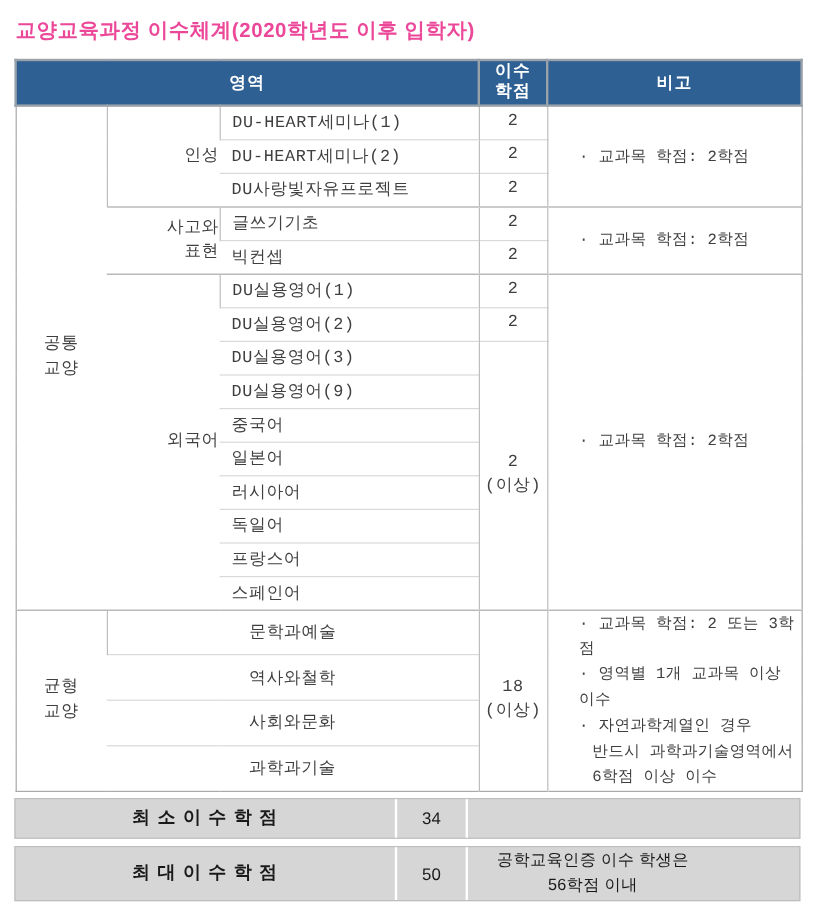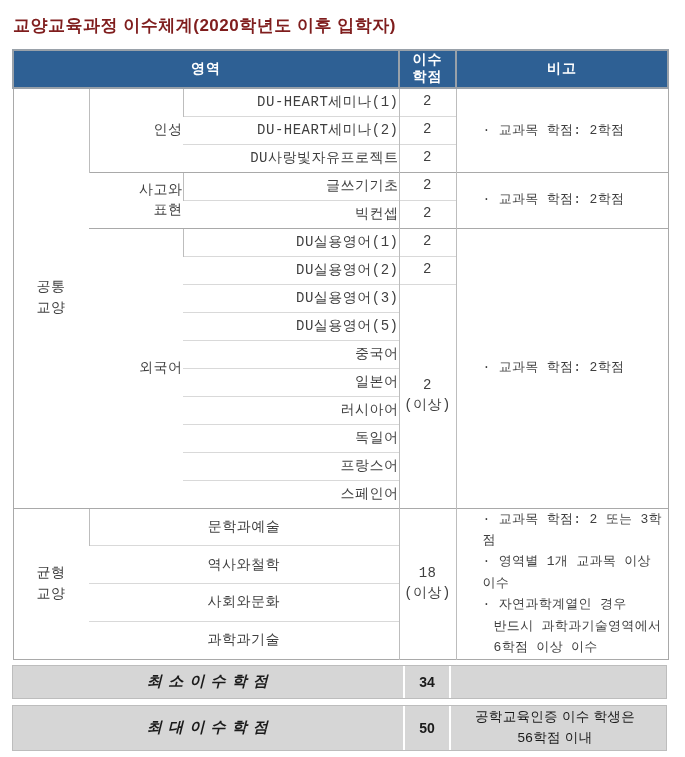--- a/index.html
+++ b/index.html
@@ -8,21 +8,21 @@
     width: 685px; height: 757px;
     background: #ffffff;
     font-family: "Liberation Sans", "DejaVu Sans", sans-serif;
     color: #3f3f3f;
   }
   .page { padding: 8px 18px 0 12px; }
 
   .title {
     font-size: 17px;
     font-weight: bold;
-    color: #7f1d1d;
+    color: #ec4899;
     letter-spacing: 0.5px;
     margin: 6px 0 12px 1px;
     white-space: nowrap;
   }
 
   table.curriculum {
     border-collapse: collapse;
     table-layout: fixed;
     width: 655px;
     border: 1px solid #a9a9a9;
@@ -55,49 +55,48 @@
     padding: 0;
     height: 28px;
     vertical-align: middle;
     letter-spacing: 0.5px;
   }
   tbody tr.gb td { border-top: 1px solid #a9a9a9; }
   tbody td:first-child { border-left: none; }
 
   td.cat { text-align: center; line-height: 1.5; font-size: 14px; }
   td.sub { text-align: right; line-height: 1.45; padding-left: 46px; }
-  td.course { text-align: right; padding-left: 10px; }
+  td.course { text-align: left; padding-left: 10px; }
   td.course-c { text-align: center; }
   td.credit { text-align: center; line-height: 1.4; }
   td.note { text-align: left; padding-left: 26px; font-size: 13px; vertical-align: middle; }
   td.note .line { line-height: 1.65; letter-spacing: 0.3px; }
   td.note .indent { padding-left: 11px; }
 
   tr.balanced td { height: 36px; }
 
   .footer { margin-top: 5px; width: 655px; }
   .footer-row {
     display: flex;
     width: 655px;
     background: #d6d6d6;
     border: 1px solid #bdbdbd;
   }
   .footer-row + .footer-row { margin-top: 6px; }
   .f-label {
-    width: 390px;
+    width: 316px;
     display: flex; align-items: center; justify-content: center;
     font-weight: bold; color: #1a1a1a; font-size: 15px;
     letter-spacing: 1px;
-    font-style: italic;
   }
   .f-value {
-    width: 46px;
+    width: 59px;
     border-left: 2px solid #ffffff;
     display: flex; align-items: center; justify-content: center;
-    font-weight: bold; color: #1a1a1a; font-size: 14px;
+    font-weight: normal; color: #1a1a1a; font-size: 14px;
   }
   .f-note {
     width: 210px;
     border-left: 2px solid #ffffff;
     display: flex; flex-direction: column; align-items: center; justify-content: center;
     font-weight: normal; color: #1a1a1a; font-size: 13.5px;
     line-height: 1.5; letter-spacing: 0.3px;
   }
   .row-min { height: 34px; }
   .row-max { height: 46px; }
@@ -179,21 +178,21 @@
         <td class="credit">2</td>
       </tr>
       <tr>
         <td class="course">DU실용영어(3)</td>
         <td class="credit" rowspan="8">
           <div>2</div>
           <div>(이상)</div>
         </td>
       </tr>
       <tr>
-        <td class="course">DU실용영어(5)</td>
+        <td class="course">DU실용영어(9)</td>
       </tr>
       <tr>
         <td class="course">중국어</td>
       </tr>
       <tr>
         <td class="course">일본어</td>
       </tr>
       <tr>
         <td class="course">러시아어</td>
       </tr>

